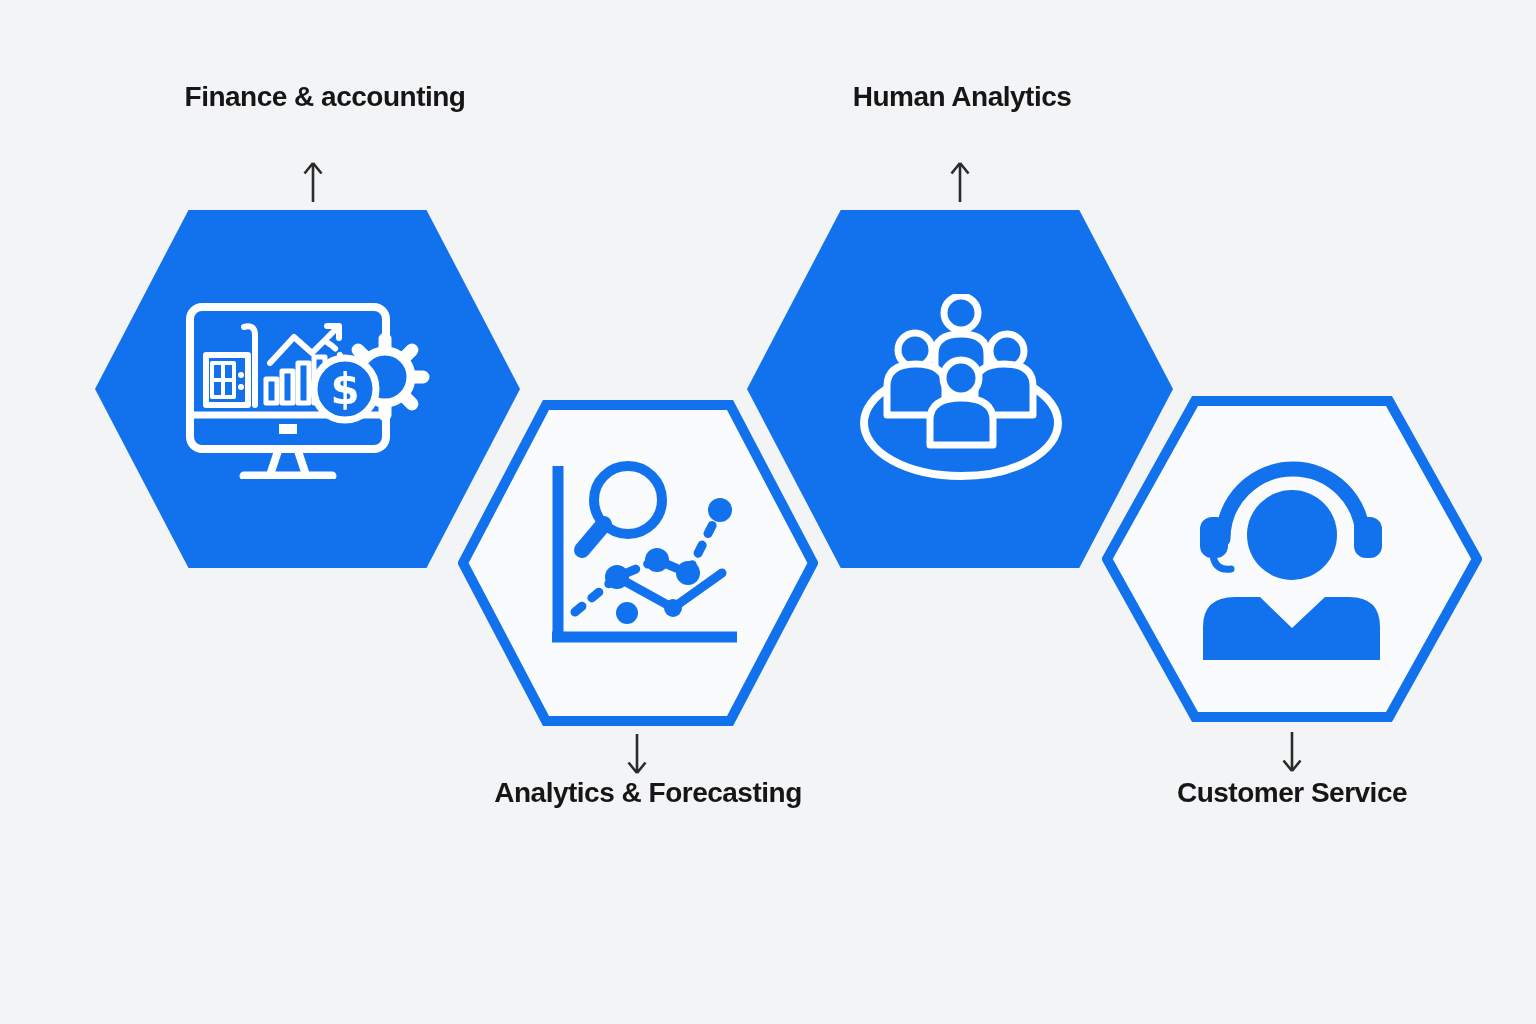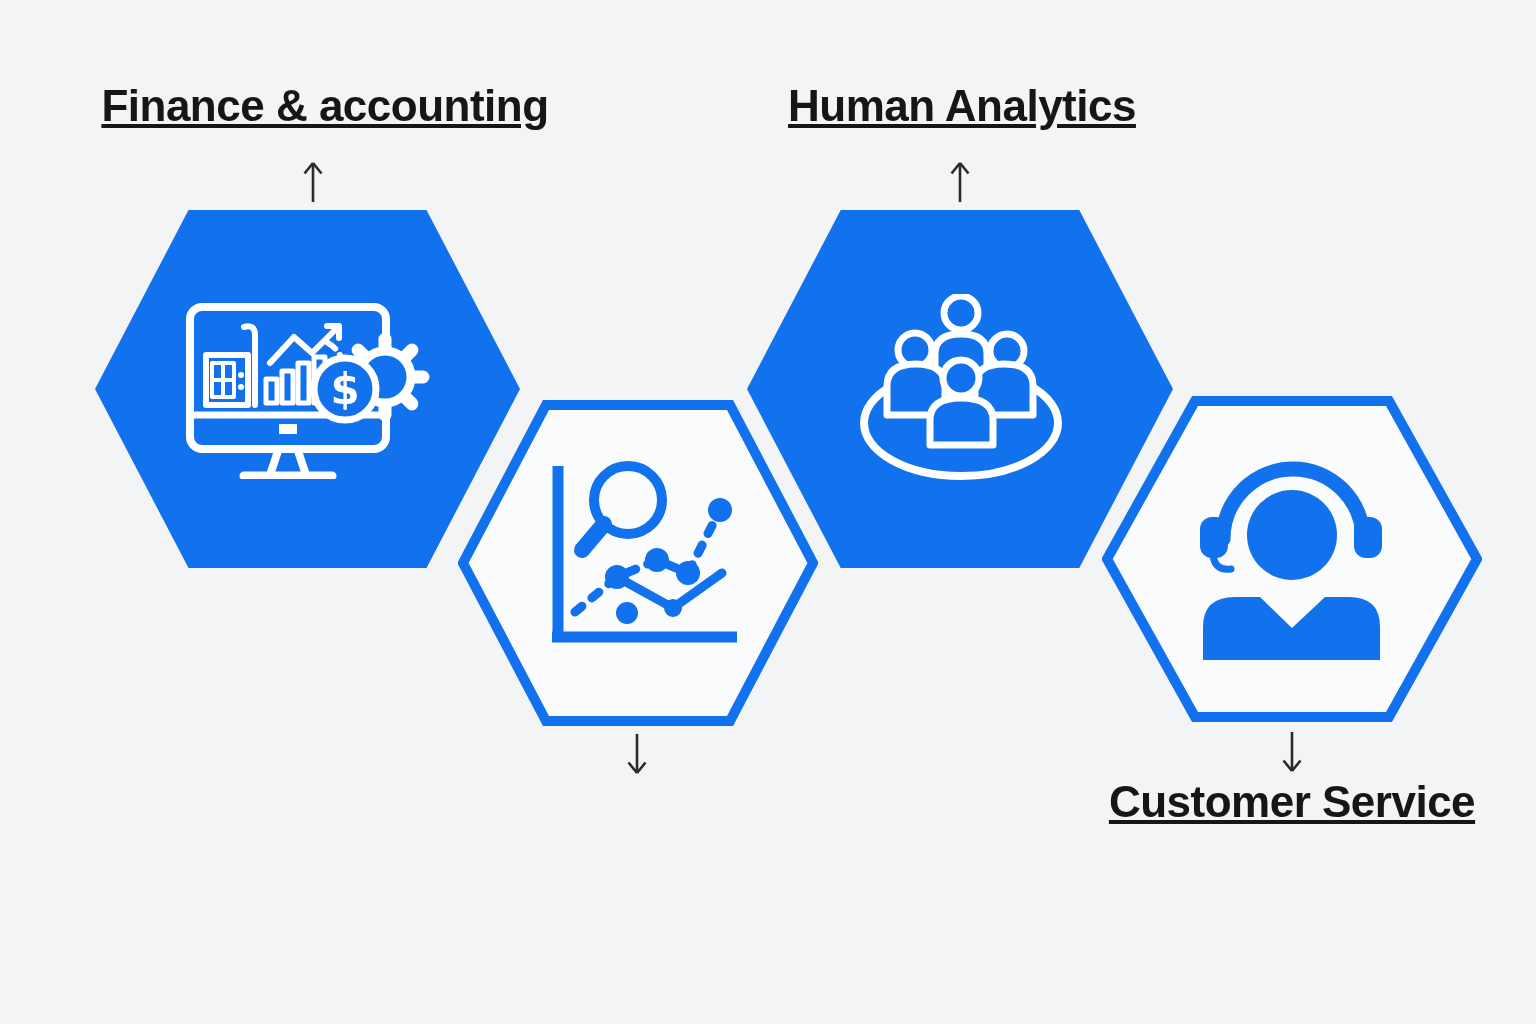--- a/index.html
+++ b/index.html
@@ -1,34 +1,35 @@
 <!DOCTYPE html>
 <html><head>
 <meta charset="utf-8">
 <style>
   html,body{margin:0;padding:0;background:#e8eaec;}
   .canvas{position:relative;width:1536px;height:1024px;background:#f3f4f6;overflow:hidden;
           font-family:"Liberation Sans",sans-serif;}
-  .hex-label{position:absolute;font-size:44px;font-weight:700;color:#161616;text-align:center;
-             letter-spacing:-0.5px;line-height:1.2;text-decoration:underline;}
+  .hex-label{position:absolute;font-size:28px;font-weight:700;color:#161616;text-align:center;
+             letter-spacing:-0.5px;line-height:1.2;}
   .hex{position:absolute;}
   .hex-solid{background:#1271ec;clip-path:polygon(22% 0%,78% 0%,100% 50%,78% 100%,22% 100%,0% 50%);}
   .hex-icon{position:absolute;}
   .arrow{position:absolute;}
   svg{display:block;}
 </style>
 </head>
 <body>
 
 <div class="canvas">
 
   <div class="hex-label" style="left:40px;top:80px;width:570px;">Finance &amp; accounting</div>
 
   <div class="hex-label" style="left:712px;top:80px;width:500px;">Human Analytics</div>
 
+  <div class="hex-label" style="left:348px;top:776px;width:600px;">Analytics &amp; Forecasting</div>
 
   <div class="hex-label" style="left:992px;top:776px;width:600px;">Customer Service</div>
 
   <svg class="arrow" style="left:300px;top:158px;" width="26" height="46" viewBox="0 0 26 46">
     <path d="M13,44 L13,6 M13,5 L4.5,15.5 M13,5 L21.5,15.5" stroke="#2b2b2b" stroke-width="2.6" fill="none"></path>
   </svg>
 
   <svg class="arrow" style="left:947px;top:158px;" width="26" height="46" viewBox="0 0 26 46">
     <path d="M13,44 L13,6 M13,5 L4.5,15.5 M13,5 L21.5,15.5" stroke="#2b2b2b" stroke-width="2.6" fill="none"></path>
   </svg>

